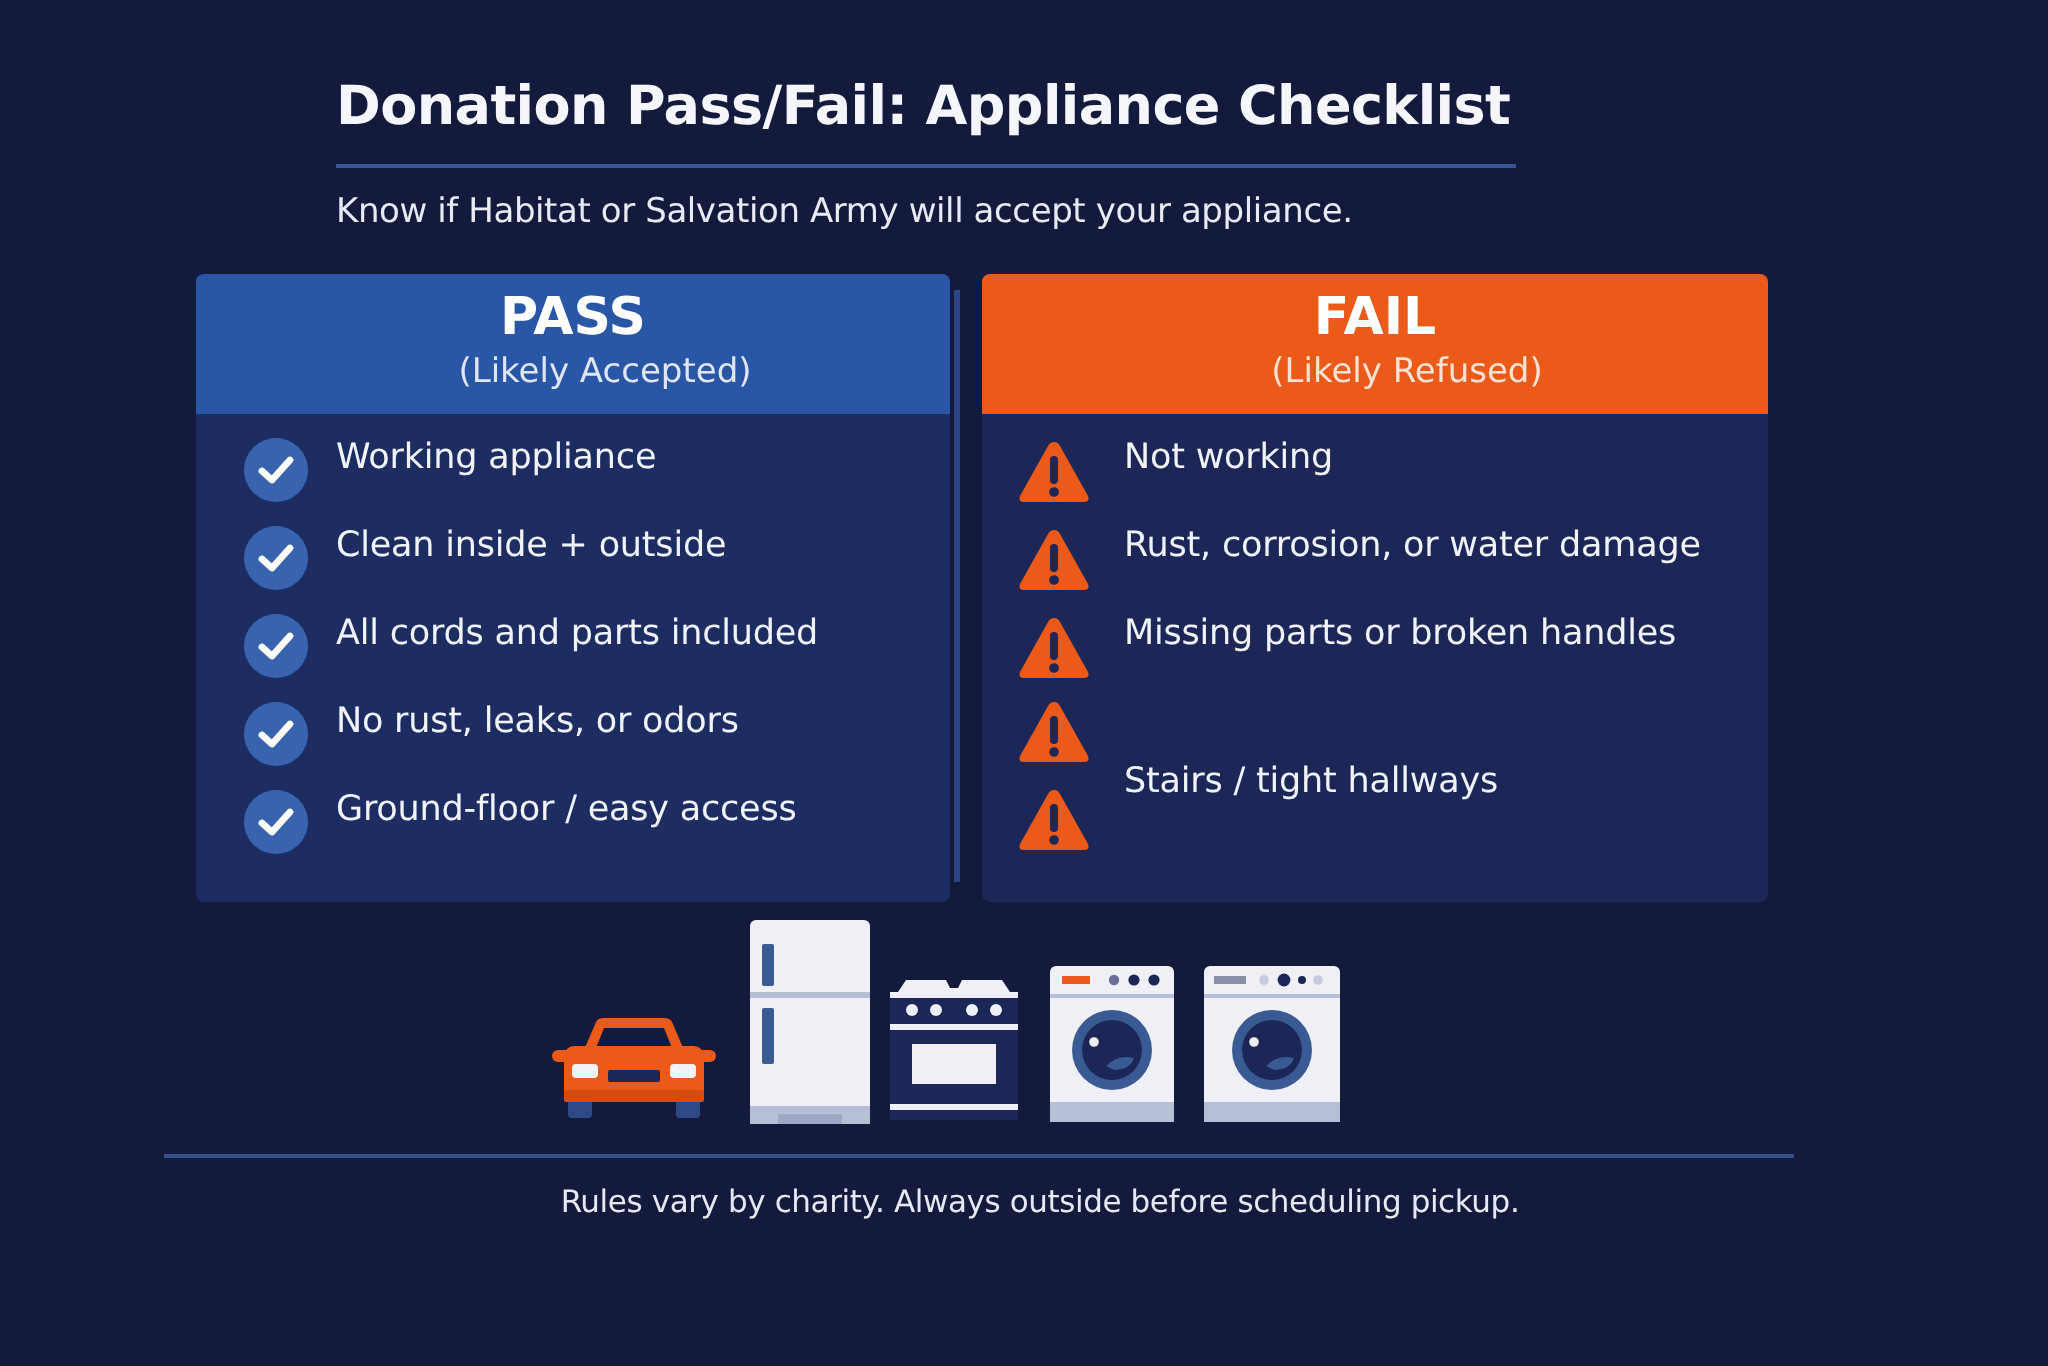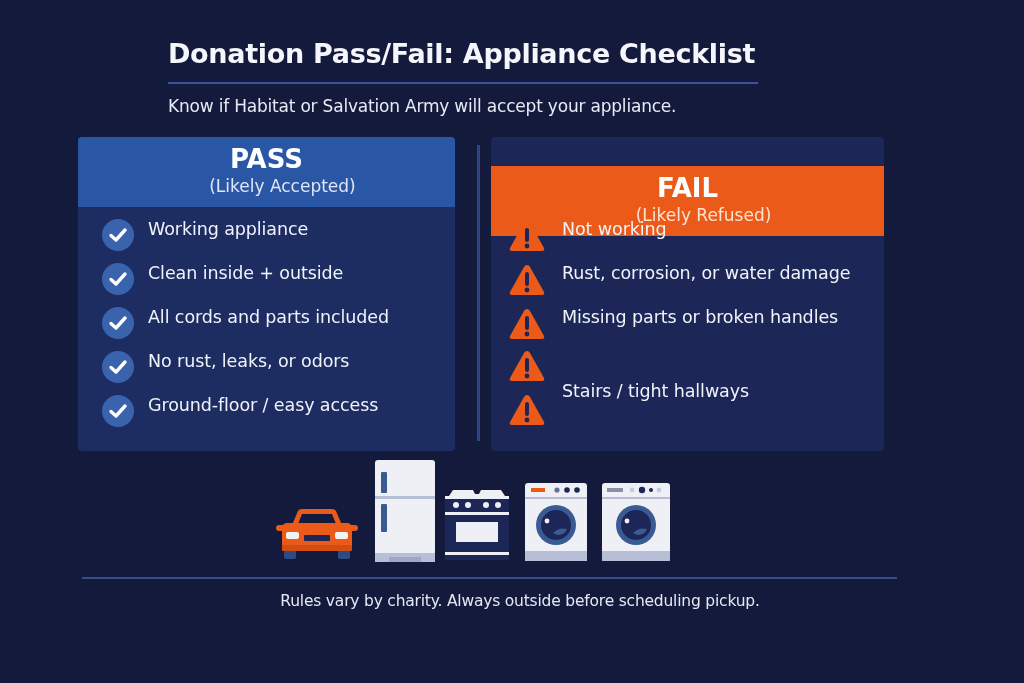--- a/index.html
+++ b/index.html
@@ -20,27 +20,27 @@
       background: #3a5596;
     }
     .subtitle {
       position: absolute; left: 168px; top: 96px;
       font-size: 17px; color: #e8ebf5; white-space: nowrap; letter-spacing: -0.2px;
     }
     .panel {
       position: absolute; top: 137px; height: 314px; width: 377px;
       background: #1d2d62; border-radius: 4px; overflow: hidden;
     }
-    .panel.pass { left: 78px; }
+    .panel.pass { left: 98px; }
     .panel.fail { left: 491px; width: 393px; background: #1c2757; }
     .panel-head {
       height: 70px; text-align: center; padding-top: 6px;
     }
     .pass .panel-head { background: #2a56a6; }
-    .fail .panel-head { background: #ec5a19; margin-top: 29px; }
+    .fail .panel-head { background: #ec5a19; }
     .panel-title { font-size: 26px; font-weight: bold; line-height: 32px; color: #fff; }
     .panel-sub { font-size: 17px; line-height: 22px; padding-left: 32px; }
     .pass .panel-sub { color: #dfe6f6; }
     .fail .panel-sub { color: #fde2d3; }
     .divider {
       position: absolute; left: 477px; top: 145px; width: 3px; height: 296px;
       background: #2d4585;
     }
     .items { position: absolute; left: 0; top: 70px; width: 100%; }
     .item {

